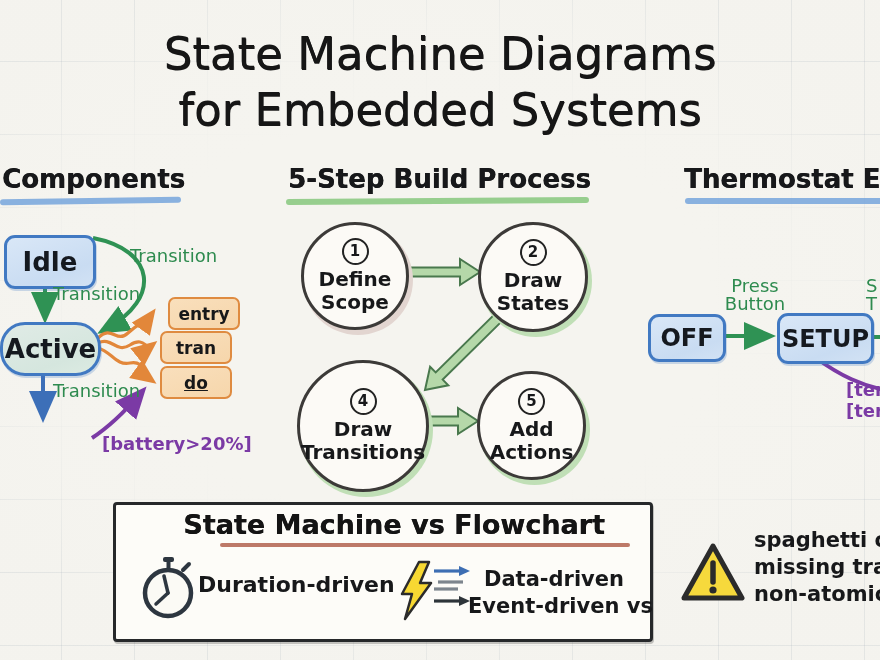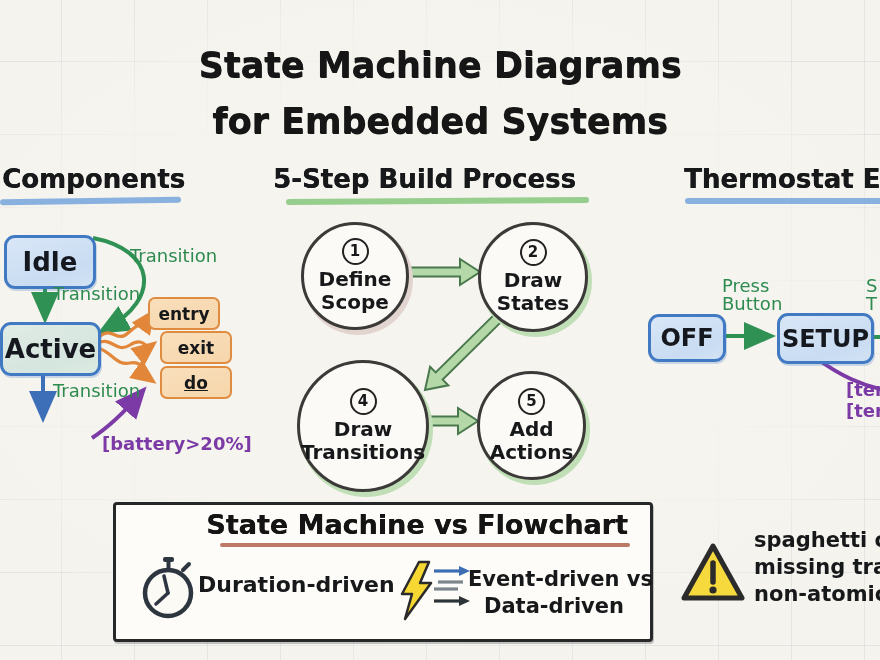--- a/index.html
+++ b/index.html
@@ -14,37 +14,37 @@
     font-family:"DejaVu Sans","Liberation Sans",sans-serif;
     color:#1c1e21;
   }
   .canvas::before{
     content:"";position:absolute;inset:0;z-index:1;pointer-events:none;
     background:radial-gradient(ellipse 60% 55% at 48% 48%, #f5f4ef 55%, rgba(245,244,239,0.75) 78%, rgba(245,244,239,0.15) 100%);
   }
   .layer{position:absolute;inset:0;z-index:2;}
   .abs{position:absolute;}
   .title{
-    left:0;right:0;top:37px;text-align:center;
-    font-size:35px;line-height:56px;font-weight:bold;color:#161616;
+    left:0;right:0;top:26px;text-align:center;
+    font-size:45px;line-height:56px;font-weight:normal;color:#161616;
     letter-spacing:0px; text-shadow:0.5px 0.5px 0 #161616;
   }
   .sec-head{
     font-size:26px;font-weight:bold;color:#17181a;white-space:nowrap;
     text-shadow:0.4px 0.4px 0 #17181a;
   }
   .underline{height:6px;border-radius:4px;opacity:0.85;}
   .state{
     display:flex;align-items:center;justify-content:center;
     border:3px solid #4179c2;border-radius:11px;
     background:linear-gradient(160deg,#d9e7f7 0%,#c9dcf2 70%,#d2e2f4 100%);
     font-weight:bold;font-size:26px;color:#15191f;
     box-shadow:1px 2px 0 rgba(65,121,194,0.25);
   }
-  .state.teal{background:linear-gradient(160deg,#e0ebe6 0%,#d5e6de 70%,#dcebe2 100%);}
+  .state.teal{background:linear-gradient(160deg,#e0ebe6 0%,#d5e6de 70%,#dcebe2 100%);border-radius:25px;}
   .action-box{
     display:flex;align-items:center;justify-content:center;
     border:2.5px solid #df8b40;border-radius:7px;
     background:linear-gradient(160deg,#f9dfbc,#f6d6ab);
     font-weight:bold;font-size:17px;color:#17181a;
   }
   .t-label{font-weight:normal;color:#2e8b4f;font-size:18px;white-space:nowrap;}
   .guard{font-weight:bold;color:#7b3aa5;font-size:18px;white-space:nowrap;}
   .step-circle{
     position:absolute;border:3.5px solid #3c3a38;border-radius:50%;
@@ -124,31 +124,31 @@
   <div class="abs t-label" style="left:53px;top:283px;z-index:3;">Transition</div>
   <div class="abs t-label" style="left:130px;top:245px;z-index:3;">Transition</div>
 
   <div class="abs state teal" style="left:0;top:322px;width:95px;height:48px;z-index:3;">
     <span>Active</span>
   </div>
   <div class="abs t-label" style="left:53px;top:380px;z-index:3;">Transition</div>
 
   <div class="abs guard" style="left:102px;top:433px;z-index:3;">[battery&gt;20%]</div>
 
-  <div class="abs action-box" style="left:148px;top:297px;width:68px;height:29px;z-index:3;">
+  <div class="abs action-box" style="left:168px;top:297px;width:68px;height:29px;z-index:3;">
     <span>entry</span>
   </div>
   <div class="abs action-box" style="left:160px;top:331px;width:68px;height:29px;z-index:3;">
-    <span>exit</span>
+    <span>tran</span>
   </div>
   <div class="abs action-box" style="left:160px;top:366px;width:68px;height:29px;z-index:3;text-decoration:underline;">
     <span>do</span>
   </div>
 
-  <div class="abs sec-head" style="left:273px;top:164px;z-index:3;">5-Step Build Process</div>
+  <div class="abs sec-head" style="left:288px;top:164px;z-index:3;">5-Step Build Process</div>
   <div class="abs underline" style="left:286px;top:198px;width:303px;background:#86c77d;transform:rotate(-0.4deg);z-index:3;"></div>
 
   <div class="step-circle halo-rose" style="left:301px;top:222px;width:102px;height:102px;z-index:3;">
     <span class="step-num">1</span>
     <span>Define</span>
     <span>Scope</span>
   </div>
   <div class="step-circle halo-green" style="left:478px;top:222px;width:104px;height:104px;z-index:3;">
     <span class="step-num">2</span>
     <span>Draw</span>
@@ -161,21 +161,21 @@
   </div>
   <div class="step-circle halo-green" style="left:477px;top:371px;width:103px;height:103px;z-index:3;">
     <span class="step-num">5</span>
     <span>Add</span>
     <span>Actions</span>
   </div>
 
   <div class="abs sec-head" style="left:684px;top:164px;z-index:3;">Thermostat Ex</div>
   <div class="abs underline" style="left:685px;top:198px;width:200px;background:#76a5dc;z-index:3;"></div>
 
-  <div class="abs t-label" style="left:722px;top:277px;width:66px;line-height:18px;z-index:3;">
+  <div class="abs t-label" style="left:722px;top:277px;width:66px;text-align:center;line-height:18px;z-index:3;">
     <div>Press</div>
     <div>Button</div>
   </div>
   <div class="abs t-label" style="left:866px;top:277px;width:30px;text-align:left;line-height:18px;z-index:3;">
     <div>S</div>
     <div>T</div>
   </div>
 
   <div class="abs state" style="left:648px;top:314px;width:72px;height:42px;font-size:24px;z-index:3;">
     <span>OFF</span>
@@ -183,21 +183,21 @@
   <div class="abs state" style="left:777px;top:313px;width:91px;height:45px;font-size:24px;z-index:3;">
     <span>SETUP</span>
   </div>
 
   <div class="abs guard" style="left:846px;top:379px;line-height:21px;z-index:3;">
     <div>[tem</div>
     <div>[tem</div>
   </div>
 
   <div class="abs vs-box" style="left:113px;top:502px;width:534px;height:134px;z-index:3;"></div>
-  <div class="abs vs-title" style="left:182px;top:509px;width:470px;z-index:4;">State Machine vs Flowchart</div>
+  <div class="abs vs-title" style="left:159px;top:509px;width:470px;z-index:4;">State Machine vs Flowchart</div>
   <div class="abs underline" style="left:220px;top:543px;width:410px;height:4px;background:#b2614f;z-index:4;"></div>
 
   <svg class="abs" style="left:141px;top:556px;z-index:4;" width="54" height="64" viewBox="0 0 54 64">
     <rect x="22" y="1" width="11" height="5" rx="2" fill="#2d3640"></rect>
     <line x1="27.5" y1="5" x2="27.5" y2="12" stroke="#2d3640" stroke-width="4"></line>
     <line x1="42" y1="14" x2="48" y2="8" stroke="#2d3640" stroke-width="4" stroke-linecap="round"></line>
     <circle cx="27" cy="37" r="23" fill="#fbfaf5" stroke="#2d3640" stroke-width="4.5"></circle>
     <line x1="27" y1="37" x2="23" y2="20" stroke="#2d3640" stroke-width="3.5" stroke-linecap="round"></line>
     <line x1="27" y1="37" x2="15" y2="48" stroke="#2d3640" stroke-width="3.5" stroke-linecap="round"></line>
   </svg>
@@ -208,22 +208,22 @@
   </svg>
   <svg class="abs" style="left:432px;top:563px;z-index:4;" width="42" height="48" viewBox="0 0 42 48">
     <line x1="2" y1="8" x2="28" y2="8" stroke="#3d6eb3" stroke-width="3.2"></line>
     <polygon points="27,3 38,8 27,13" fill="#3d6eb3"></polygon>
     <line x1="6" y1="19" x2="31" y2="19" stroke="#7d858d" stroke-width="3.2"></line>
     <line x1="2" y1="26" x2="26" y2="26" stroke="#7d858d" stroke-width="3.2"></line>
     <line x1="2" y1="38" x2="28" y2="38" stroke="#2d3439" stroke-width="3.2"></line>
     <polygon points="27,33 38,38 27,43" fill="#2d3439"></polygon>
   </svg>
   <div class="abs vs-item" style="left:468px;top:566px;width:172px;text-align:center;font-size:21px;line-height:27px;z-index:4;">
+    <div>Data-driven</div>
     <div>Event-driven vs</div>
-    <div>Data-driven</div>
   </div>
 
   <svg class="abs" style="left:679px;top:541px;z-index:3;" width="68" height="64" viewBox="0 0 68 64">
     <path d="M34,5 L63,57 L5,57 Z" fill="#f6d93c" stroke="#2b2b2b" stroke-width="5" stroke-linejoin="round"></path>
     <line x1="34" y1="22" x2="34" y2="41" stroke="#2b2b2b" stroke-width="5.5" stroke-linecap="round"></line>
     <circle cx="34" cy="49" r="3.6" fill="#2b2b2b"></circle>
   </svg>
   <div class="abs warn-text" style="left:754px;top:527px;z-index:3;">
     <div>spaghetti co</div>
     <div>missing tran</div>

